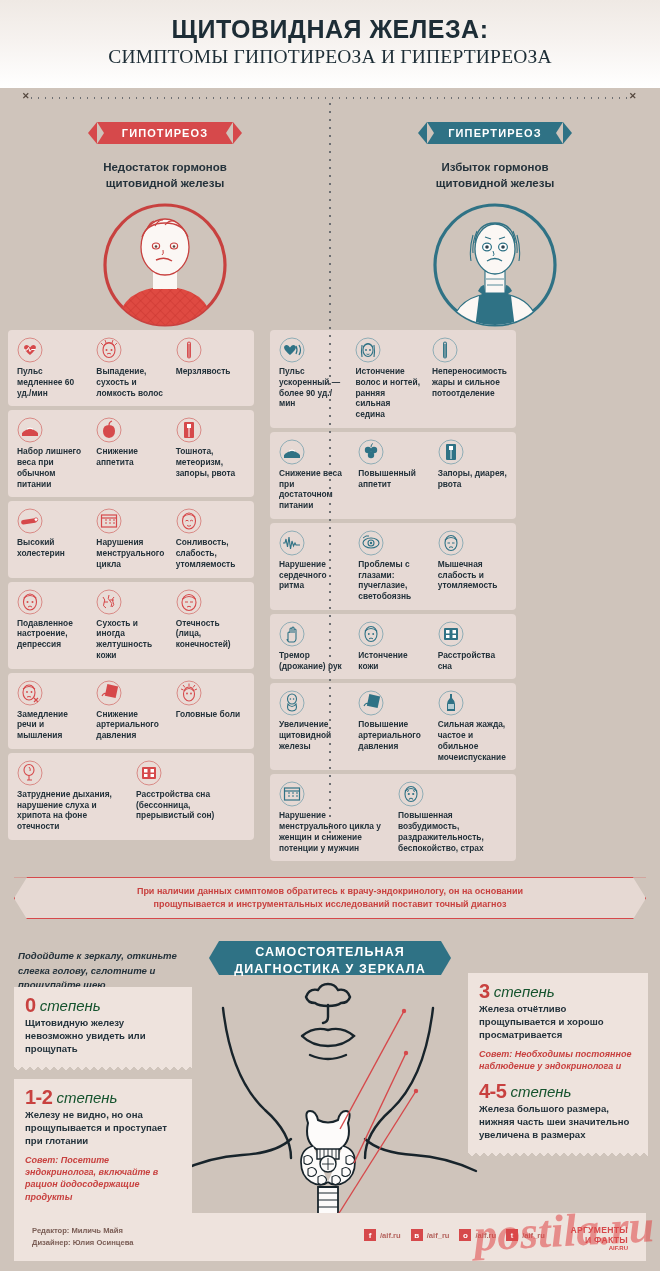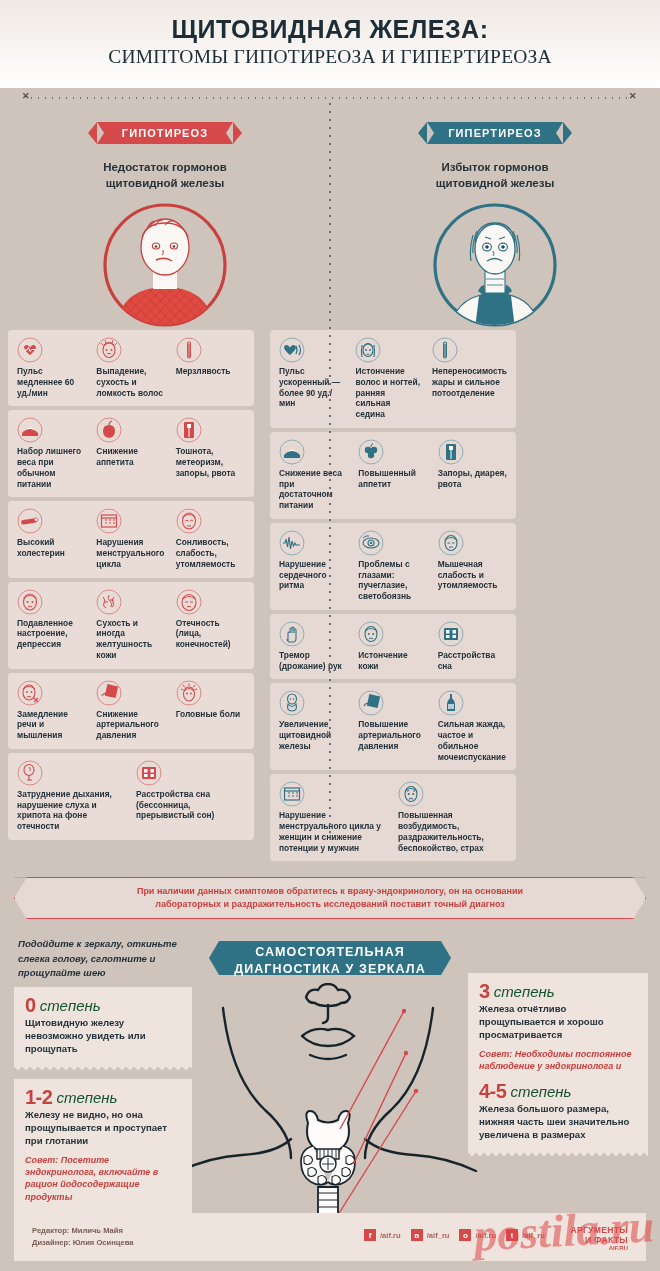--- a/index.html
+++ b/index.html
@@ -118,21 +118,21 @@
     padding-top:3px;box-sizing:border-box;
   }
   .sd-ribbon:before,.sd-ribbon:after{
     content:"";position:absolute;top:0;width:0;height:0;
     border-top:17px solid transparent;border-bottom:17px solid transparent;
   }
   .sd-ribbon:before{left:-10px;border-right:10px solid #2f7285;}
   .sd-ribbon:after{right:-10px;border-left:10px solid #2f7285;}
 
   .intro{
-    position:absolute;left:18px;top:8px;width:175px;
+    position:absolute;left:18px;top:20px;width:175px;
     font-style:italic;font-size:9.6px;line-height:1.5;color:#24323b;font-weight:700;
   }
 
   .card{
     position:absolute;background:#eee3dd;padding:8px 11px 10px 11px;
     box-sizing:border-box;
     
   }
   .card:after{
     content:"";position:absolute;left:0;right:0;bottom:-5px;height:5px;
@@ -709,21 +709,21 @@
           </div>
           <div class="stext">Повышенная возбудимость, раздражительность, беспокойство, страх</div>
         </div>
       </div>
     </div>
   </div>
 
   <div class="alert">
     <div class="txt">
       <div>При наличии данных симптомов обратитесь к врачу-эндокринологу, он на основании</div>
-      <div>лабораторных и раздражительность исследований поставит точный диагноз</div>
+      <div>прощупывается и инструментальных исследований поставит точный диагноз</div>
     </div>
   </div>
 
   <div class="selfdiag">
 
     <div class="sd-ribbon">
       <div>САМОСТОЯТЕЛЬНАЯ</div>
       <div>ДИАГНОСТИКА У ЗЕРКАЛА</div>
     </div>
 

